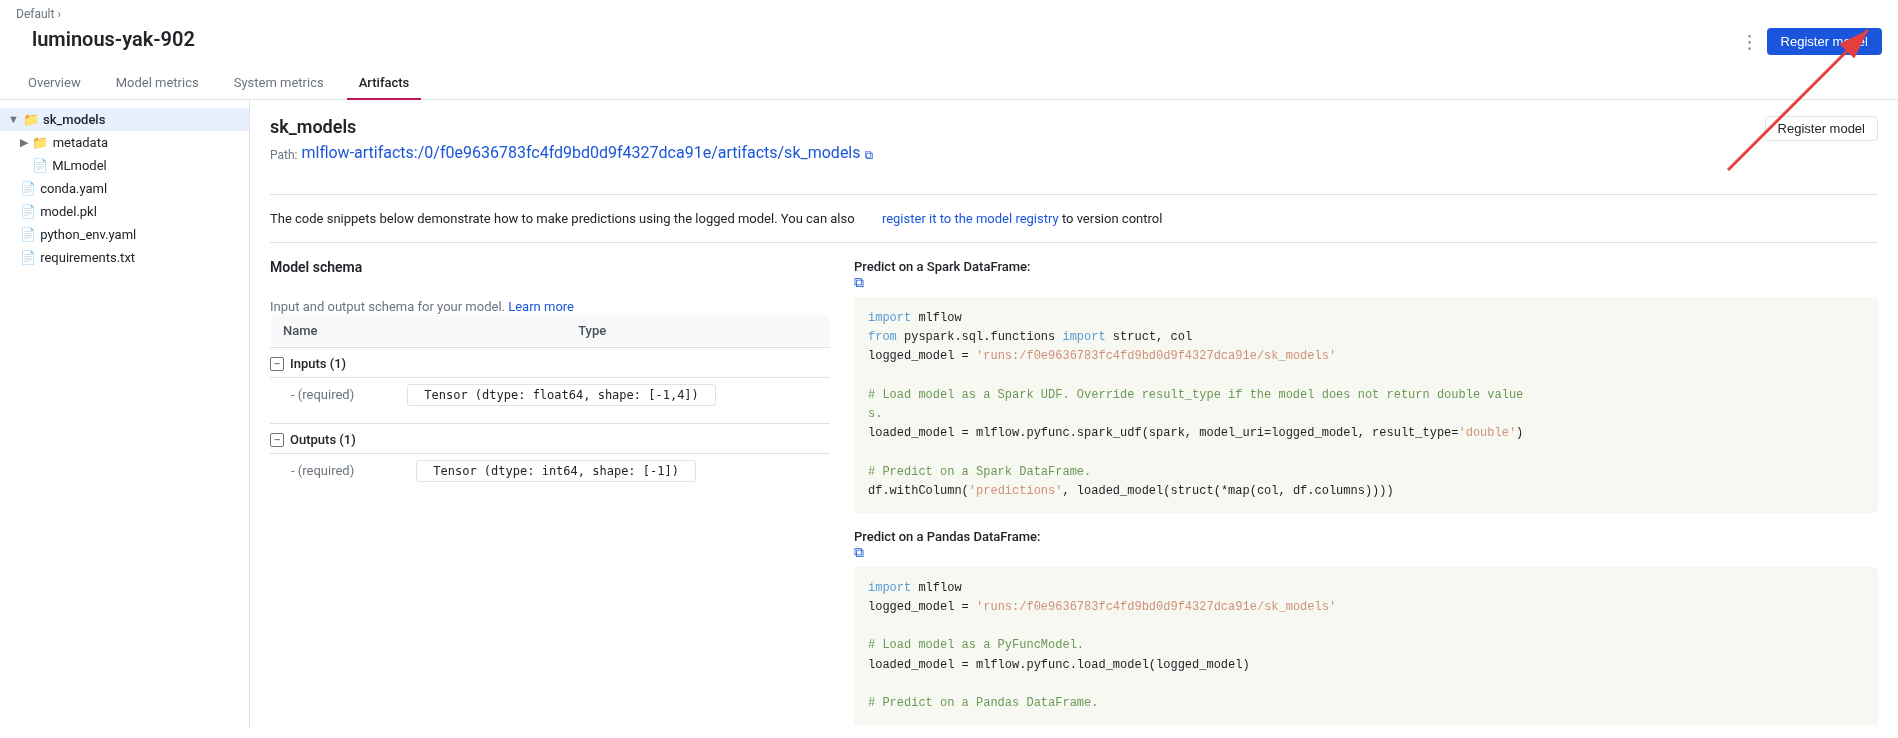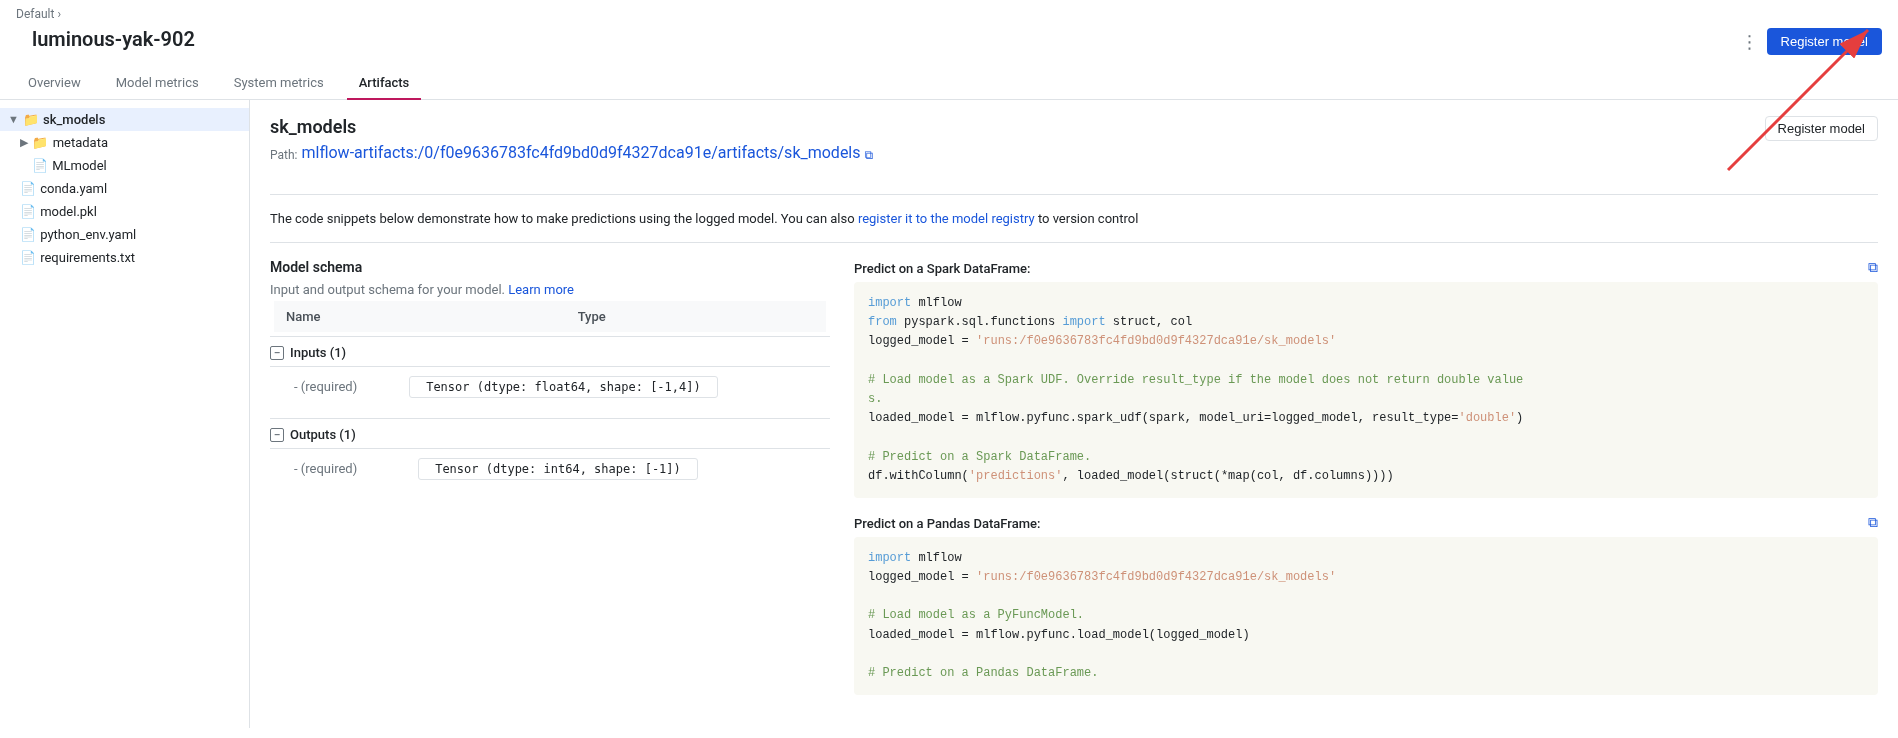--- a/index.html
+++ b/index.html
@@ -54,46 +54,46 @@
     }
     .more-icon { font-size: 18px; cursor: pointer; color: #6c757d; }
 
     
     .artifact-title { font-size: 18px; font-weight: 600; margin-bottom: 6px; }
     .artifact-path { font-size: 12px; color: #6c757d; margin-bottom: 16px; display: flex; align-items: flex-end; gap: 4px; }
     .artifact-path a { color: #1a56db; text-decoration: none; font-size: 16px; }
     .copy-icon { color: #1a56db; cursor: pointer; font-size: 12px; }
     .section-title { font-size: 16px; font-weight: 600; margin-bottom: 6px; }
     .section-desc { font-size: 13px; color: #212529; margin-bottom: 16px; }
-    .section-desc a { color: #1a56db; text-decoration: none; }
+    .section-desc a { color: #1a56db; text-decoration: none; margin-left: 24px; }
     .section-divider { border: none; border-top: 1px solid #dee2e6; margin: 16px 0; }
 
     
     .two-col { display: flex; gap: 24px; }
     .col-left { flex: 1; max-width: 560px; }
     .col-right { flex: 1; }
 
-    .subsection-title { font-size: 14px; font-weight: 600; margin-bottom: 7px; }
+    .subsection-title { font-size: 14px; font-weight: 600; margin-bottom: 24px; }
     .subsection-desc { font-size: 13px; color: #6c757d; }
     .subsection-desc a { color: #1a56db; text-decoration: none; }
 
     
-    .schema-table { width: 100%; border-collapse: collapse; border: 4px solid #4d7c0f; border-radius: 4px; overflow: hidden; }
+    .schema-table { width: 100%; border-collapse: collapse; border: 1px solid #4d7c0f; border-radius: 4px; overflow: hidden; }
     .schema-table th { background: #f8f9fa; padding: 8px 12px; text-align: left; font-weight: 500; font-size: 13px; border-bottom: 1px solid #dee2e6; color: #495057; }
     .schema-table td { padding: 8px 12px; font-size: 13px; vertical-align: middle; }
     .group-header { display: flex; align-items: center; gap: 6px; padding: 8px 0 6px 0; font-size: 13px; font-weight: 500; border-top: 1px solid #dee2e6; border-bottom: 1px solid #dee2e6; background: #fff; }
     .group-header .minus-icon { font-size: 12px; color: #6c757d; border: 1px solid #6c757d; width: 14px; height: 14px; display: flex; align-items: center; justify-content: center; border-radius: 2px; cursor: pointer; }
 
     .schema-row { border-bottom: 1px solid #dee2e6; }
     .schema-row td:first-child { color: #6c757d; padding-left: 20px; }
     .tensor-badge { border: 1px solid #dee2e6; padding: 3px 16px; border-radius: 3px; font-size: 12px; font-family: monospace; background: #fff; }
 
     
     .code-section { margin-bottom: 16px; }
-    .code-label { font-size: 13px; font-weight: 500; margin-bottom: 6px; display: flex; justify-content: space-between; align-items: flex-end; }
+    .code-label { font-size: 13px; font-weight: 500; margin-bottom: 6px; display: flex; justify-content: space-between; align-items: flex-start; flex-direction: column; }
     .code-copy { color: #1a56db; cursor: pointer; font-size: 14px; }
     .code-block {
       background: #f8f8f2;
       border-radius: 4px;
       padding: 12px 14px;
       font-family: 'Courier New', Courier, monospace;
       font-size: 12px;
       line-height: 1.6;
       overflow-x: auto;
       white-space: pre;

